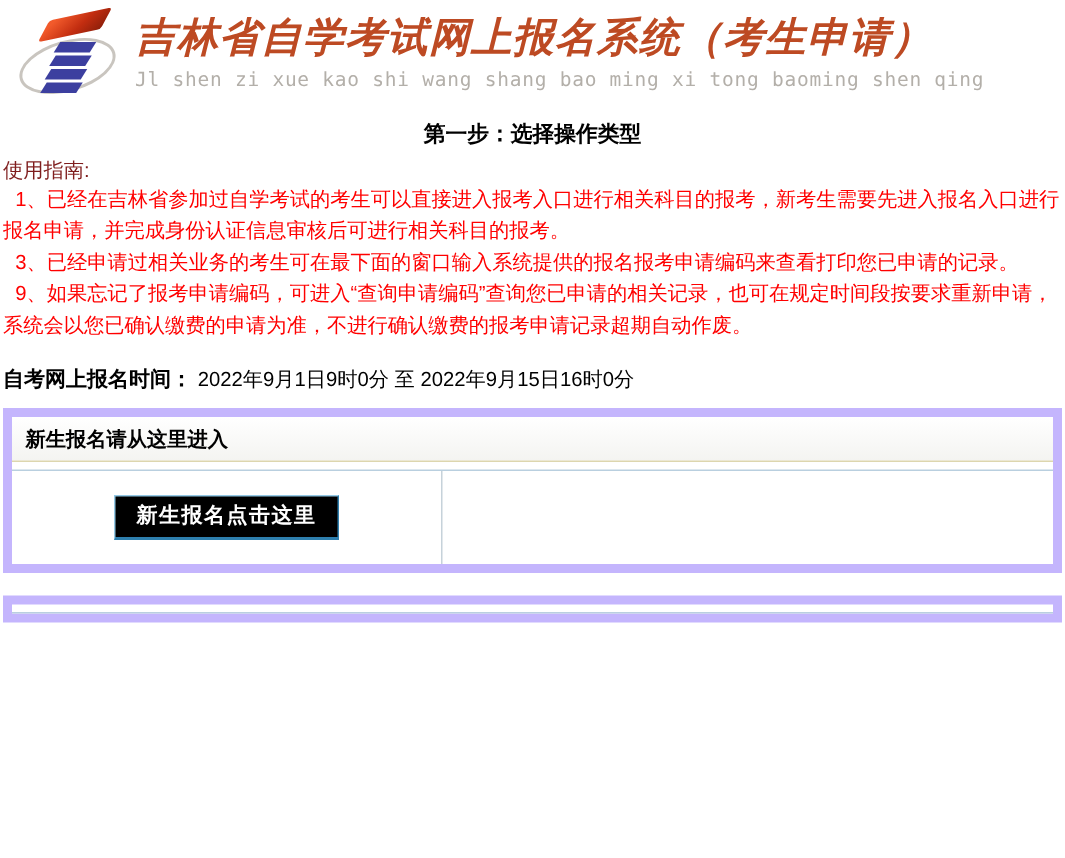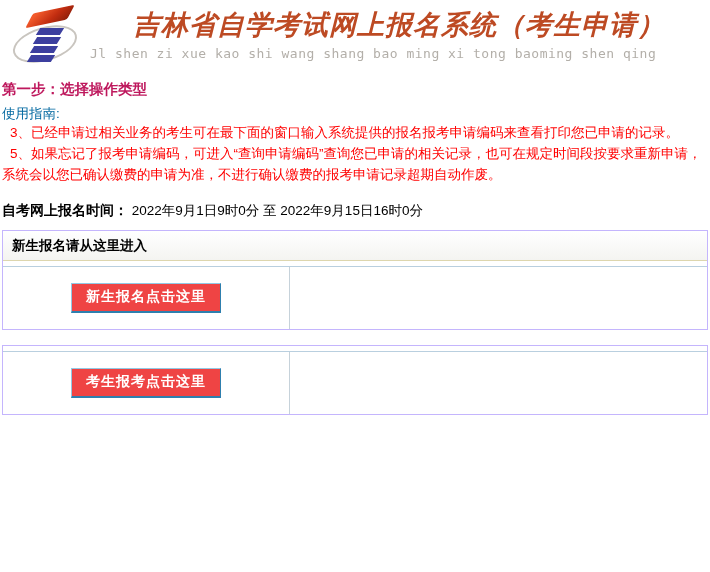--- a/index.html
+++ b/index.html
@@ -14,43 +14,43 @@
       transform:skewX(-38deg) rotate(-14deg); border-radius:2px; }
   .logo-bar { position:absolute; width:24px; height:7px; background:#3c3f9f; transform:skewX(-32deg); }
   .logo-bar.b1 { top:25px; left:22px; }
   .logo-bar.b2 { top:34px; left:19px; }
   .logo-bar.b3 { top:43px; left:16px; }
   .logo-bar.b4 { top:52px; left:13px; }
   .logo-ellipse { position:absolute; left:-4px; top:24px; width:62px; height:30px;
       border:2px solid #c9c5bf; border-radius:50%; transform:rotate(-16deg); }
   .title-block { margin-left:88px; padding-top:7px; }
   .main-title { font-family:"Liberation Serif","DejaVu Serif",serif; font-weight:bold; font-style:italic;
-      font-size:27px; color:#bd4a23; letter-spacing:1px; white-space:nowrap;text-align:center; }
+      font-size:27px; color:#bd4a23; letter-spacing:1px; white-space:nowrap; }
   .pinyin { font-family:"DejaVu Sans Mono","Liberation Mono",monospace; font-size:13px;
       color:#b3afa9; letter-spacing:0.5px; margin-top:3px; white-space:nowrap; }
 
   
-  .step-title { text-align:left; font-weight:bold; font-size:14.5px; color:#be185d; margin:8px 0 6px; }
-  .guide-label { color:#0369a1; font-size:13.5px; margin:0; }
+  .step-title { text-align:center; font-weight:bold; font-size:14.5px; color:#000000; margin:8px 0 6px; }
+  .guide-label { color:#7f1d1d; font-size:13.5px; margin:0; }
   .guide-item { color:#ff0000; font-size:13.5px; line-height:1.55; text-indent:0.6em; margin:0; }
 
   .time-line { margin:16px 0 10px; font-size:13.5px; color:#000; }
   .time-label { font-weight:bold; font-size:14px; }
 
   
-  .section { border:1px solid #c4b5fd; margin-bottom:15px; background:#fff; }
+  .section { border:6px solid #c4b5fd; margin-bottom:15px; background:#fff; }
   .section-header { font-weight:bold; font-size:13.5px; color:#000; padding:6px 9px 5px;
       background:linear-gradient(#ffffff,#f4f4f1); border-bottom:1px solid #ddd6ae; }
   .section-content { border-top:1px solid #b9cfdf; margin-top:5px; display:flex; align-items:stretch; }
   .cell-left { flex:0 0 286px; display:flex; align-items:center; justify-content:center;
       border-right:1px solid #c6d2da; font-size:13.5px; color:#333; }
   .cell-right { flex:1; padding:8px 12px 9px; font-size:13.5px; line-height:1.62; color:#3f3f3f; }
   .cell-right p { margin:0; text-indent:2em; }
 
-  .btn { background:#ef4444; color:#fff; font-weight:bold; font-size:14px; letter-spacing:1px;
+  .btn { background:#000000; color:#fff; font-weight:bold; font-size:14px; letter-spacing:1px;
       padding:4px 14px 5px; margin:16px 16px; cursor:pointer; font-family:inherit;
       border-top:1px solid #93c8e4; border-left:1px solid #93c8e4;
       border-right:1px solid #2e7fae; border-bottom:2px solid #2e7fae; }
 </style>
 </head>
 <body>
 
 <div class="page">
 
   <div class="header">
@@ -64,38 +64,36 @@
     </div>
     <div class="title-block">
       <div class="main-title">吉林省自学考试网上报名系统（考生申请）</div>
       <div class="pinyin">Jl shen zi xue kao shi wang shang bao ming xi tong baoming shen qing</div>
     </div>
   </div>
 
   <div class="step-title">第一步：选择操作类型</div>
 
   <p class="guide-label">使用指南:</p>
+  <p class="guide-item">1、已经在吉林省参加过自学考试的考生可以直接进入报考入口进行相关科目的报考，新考生需要先进入报名入口进行报名申请，并完成身份认证信息审核后可进行相关科目的报考。</p>
   <p class="guide-item">3、已经申请过相关业务的考生可在最下面的窗口输入系统提供的报名报考申请编码来查看打印您已申请的记录。</p>
-  <p class="guide-item">5、如果忘记了报考申请编码，可进入“查询申请编码”查询您已申请的相关记录，也可在规定时间段按要求重新申请，系统会以您已确认缴费的申请为准，不进行确认缴费的报考申请记录超期自动作废。</p>
+  <p class="guide-item">9、如果忘记了报考申请编码，可进入“查询申请编码”查询您已申请的相关记录，也可在规定时间段按要求重新申请，系统会以您已确认缴费的申请为准，不进行确认缴费的报考申请记录超期自动作废。</p>
 
   <div class="time-line">
     <span class="time-label">自考网上报名时间：</span>
     <span>2022年9月1日9时0分 至 2022年9月15日16时0分</span>
   </div>
 
   <div class="section">
     <div class="section-header">新生报名请从这里进入</div>
     <div class="section-content">
       <div class="cell-left">
         <button class="btn">新生报名点击这里</button>
       </div>
     </div>
   </div>
 
   <div class="section">
     <div class="section-content">
-      <div class="cell-left">
-        <button class="btn">考生报考点击这里</button>
-      </div>
     </div>
   </div>
 
 </div>
 
 </body></html>

